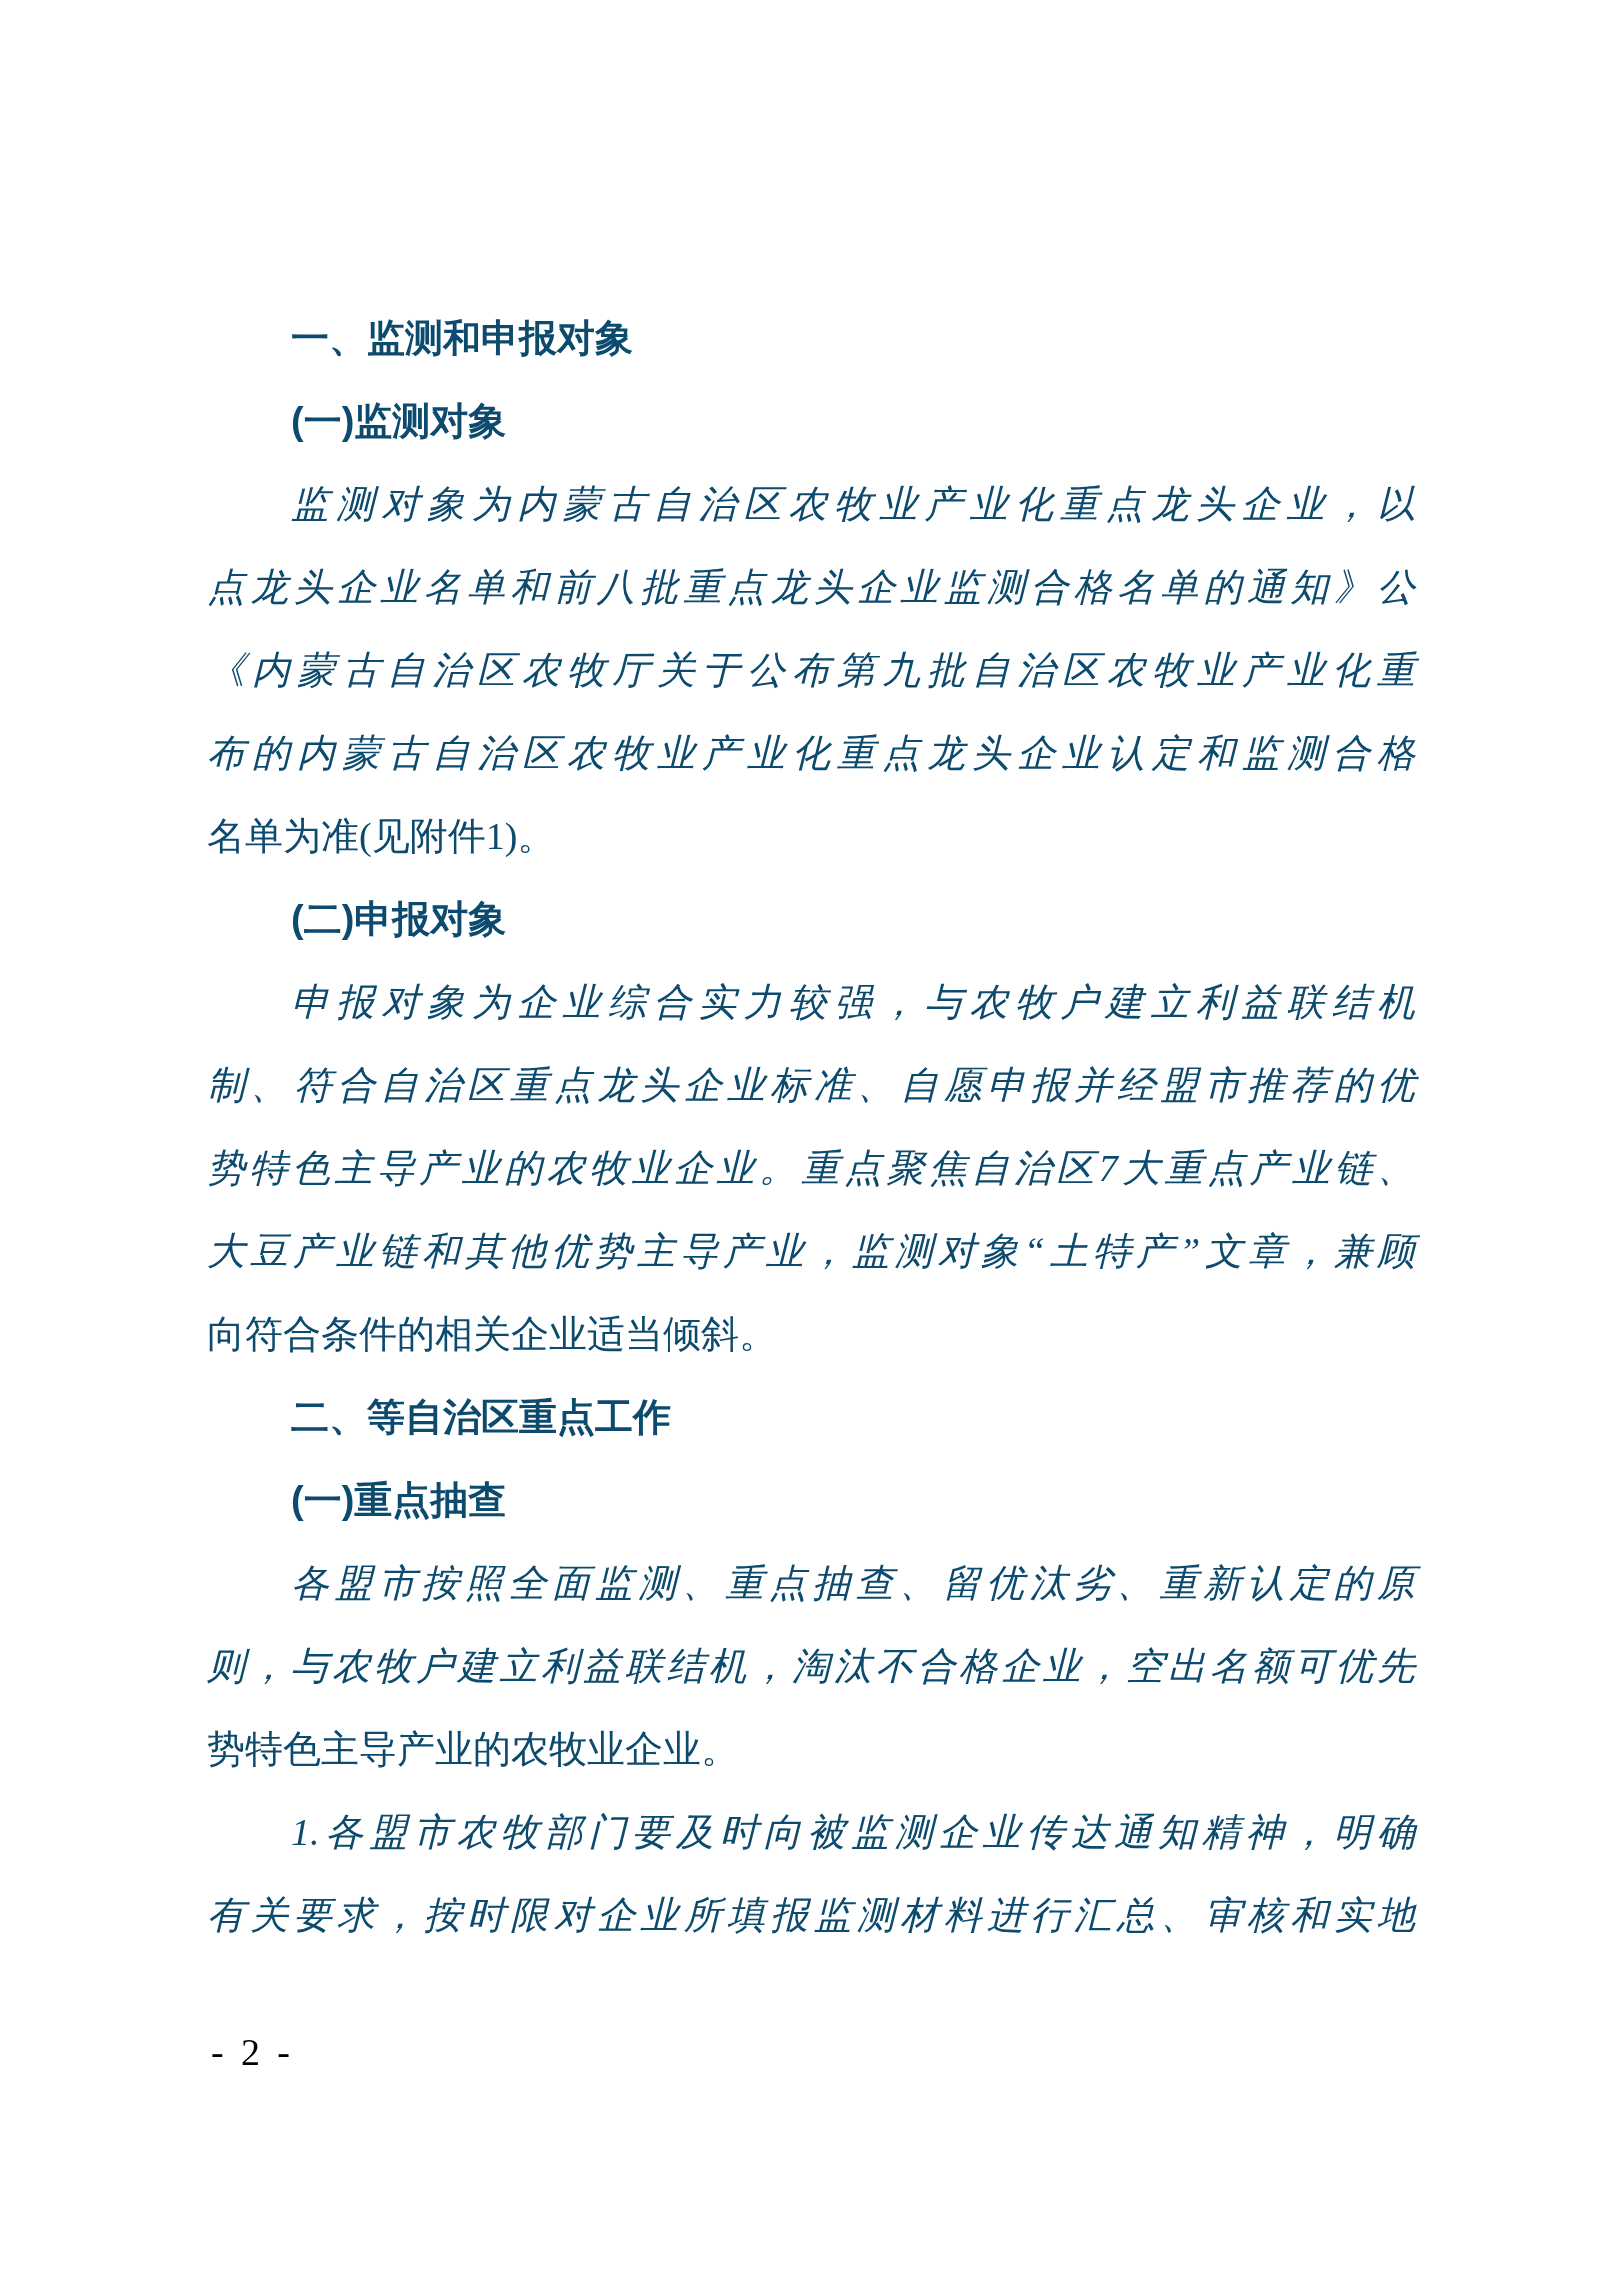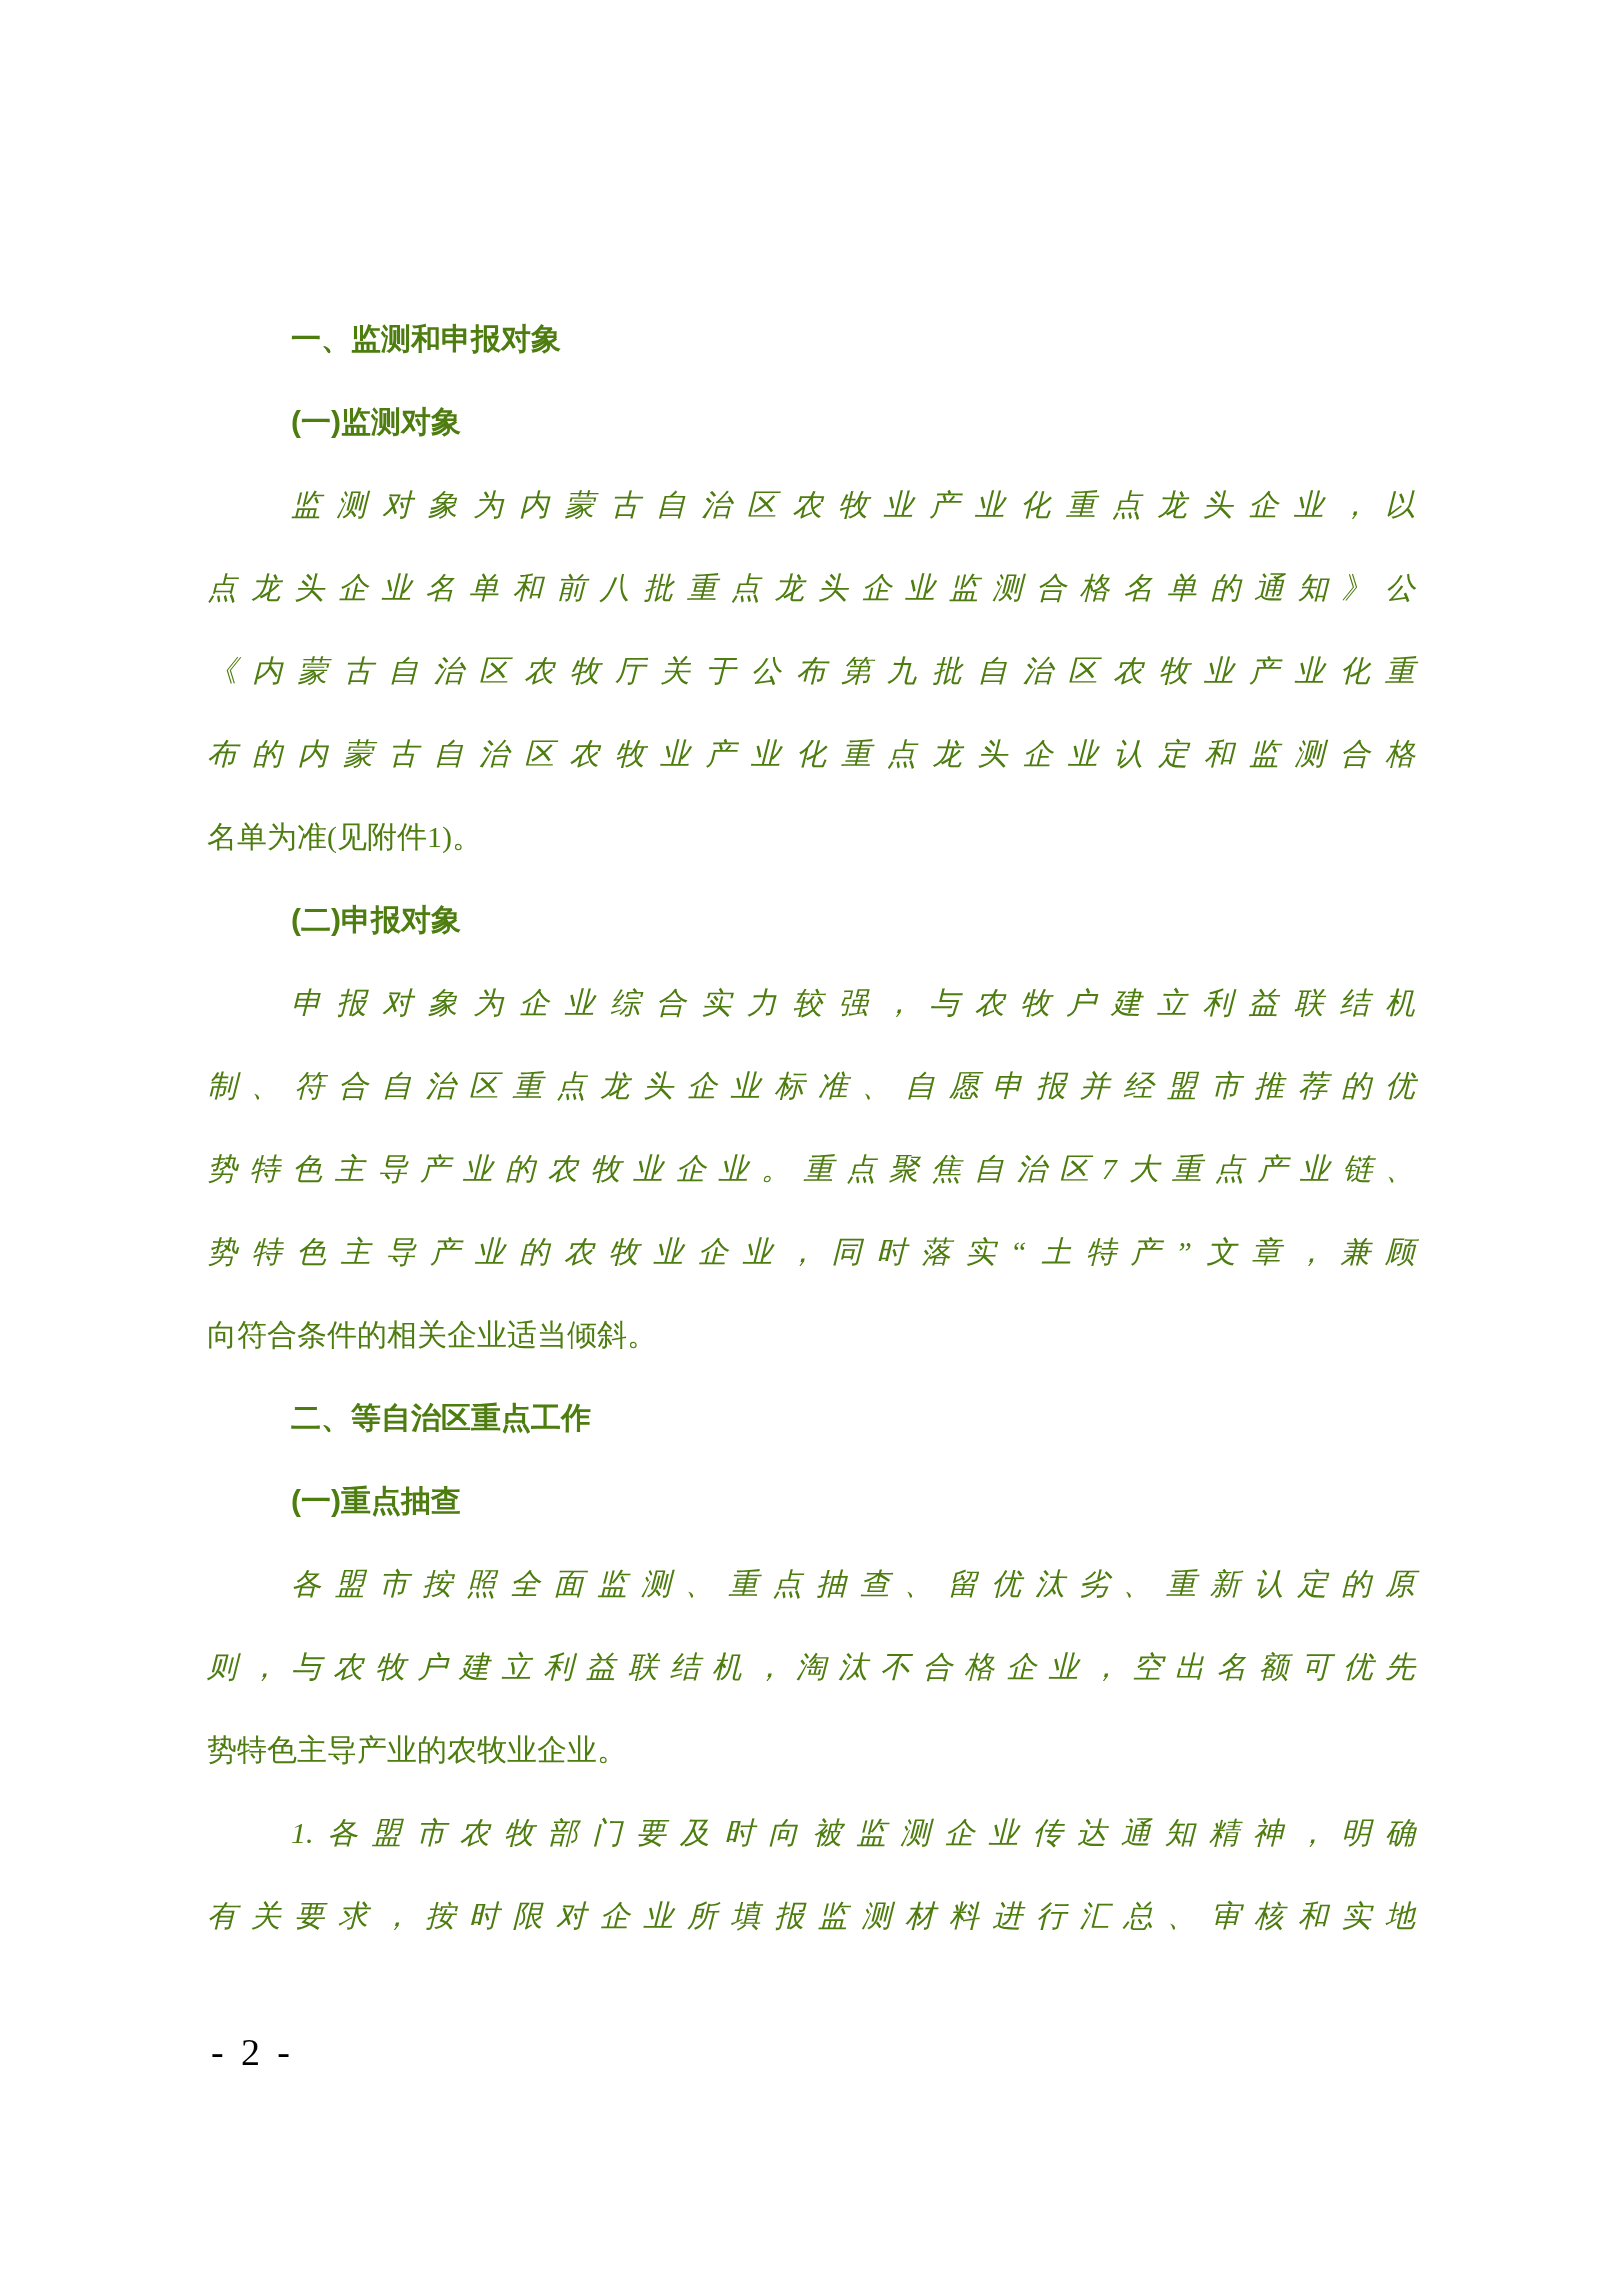--- a/index.html
+++ b/index.html
@@ -14,23 +14,23 @@
     background: #ffffff;
     overflow: hidden;
     color: #000000;
   }
   .doc-body {
     position: absolute;
     left: 207px;
     top: 297px;
     width: 1208px;
     font-family: "Liberation Serif", "DejaVu Serif", serif;
-    font-size: 30px;
+    font-size: 38px;
     line-height: 83px;
-    color: #4d7c0f;
+    color: #0c4a6e;
   }
   .block { margin: 0; padding: 0; }
   .line {
     text-align: left;
     min-height: 83px;
   }
   
   .just {
     text-align: justify;
     text-align-last: justify;
@@ -84,21 +84,21 @@
     </div>
 
     <div class="block">
       <div class="line h2 first">(二)申报对象</div>
     </div>
 
     <div class="block">
       <div class="line just first">申报对象为企业综合实力较强，与农牧户建立利益联结机</div>
       <div class="line just">制、符合自治区重点龙头企业标准、自愿申报并经盟市推荐的优</div>
       <div class="line just">势特色主导产业的农牧业企业。重点聚焦自治区7大重点产业链、</div>
-      <div class="line just">势特色主导产业的农牧业企业，同时落实“土特产”文章，兼顾</div>
+      <div class="line just">大豆产业链和其他优势主导产业，监测对象“土特产”文章，兼顾</div>
       <div class="line">向符合条件的相关企业适当倾斜。</div>
     </div>
 
     <div class="block">
       <div class="line h1 first">二、等自治区重点工作</div>
     </div>
 
     <div class="block">
       <div class="line h2 first">(一)重点抽查</div>
     </div>

